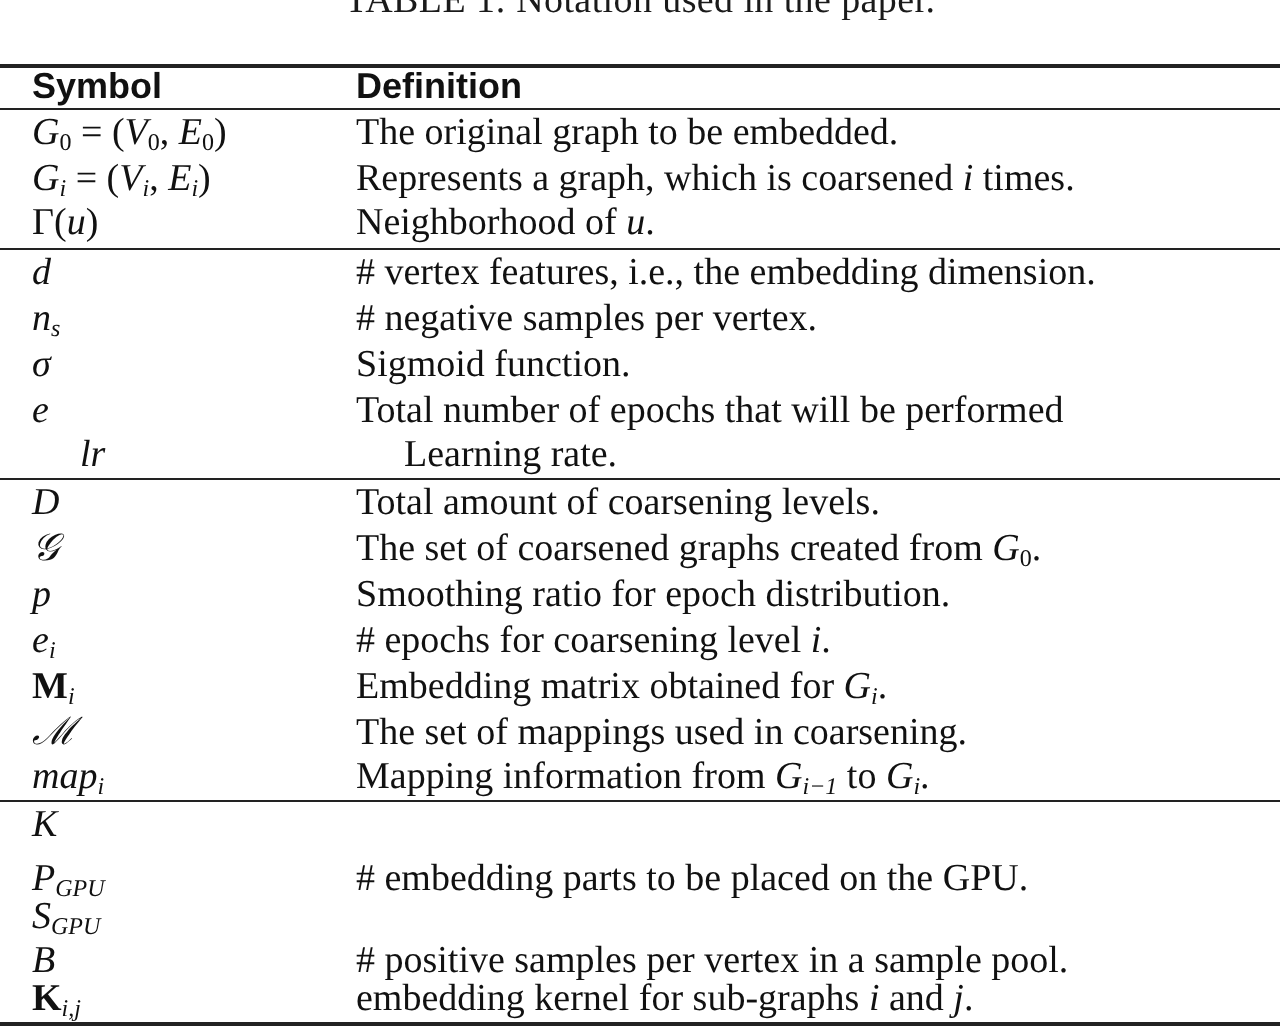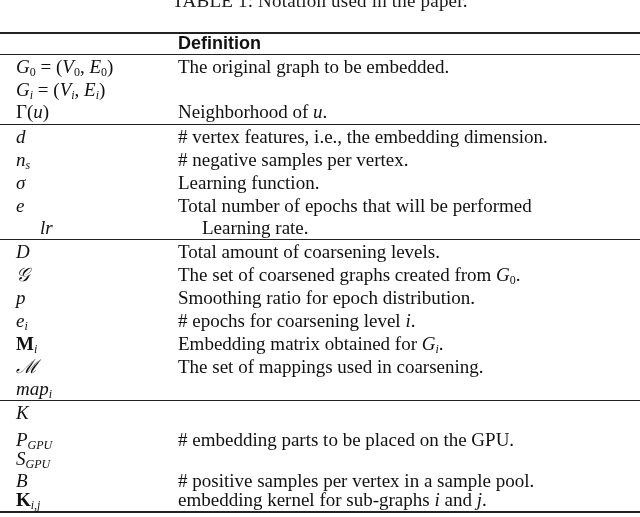--- a/index.html
+++ b/index.html
@@ -35,46 +35,48 @@
 <div class="caption">TABLE 1: Notation used in the paper.</div>
 
 <div class="rule thick" style="top:32px;"></div>
 <div class="rule thin" style="top:54px;"></div>
 <div class="rule thin" style="top:124px;"></div>
 <div class="rule thin" style="top:239px;"></div>
 <div class="rule thin" style="top:400px;"></div>
 <div class="rule thick" style="top:511px;"></div>
 
 <div class="row hdr" style="top:32px;">
+  <span class="sym">Symbol</span>
   <span class="def">Definition</span>
 </div>
 
 <div class="row" style="top:55px;">
   <span class="sym">G<sub class="up">0</sub> <span class="up">= (</span>V<sub class="up">0</sub><span class="up">, </span>E<sub class="up">0</sub><span class="up">)</span></span>
   <span class="def">The original graph to be embedded.</span>
 </div>
 <div class="row" style="top:78px;">
   <span class="sym">G<sub>i</sub> <span class="up">= (</span>V<sub>i</sub><span class="up">, </span>E<sub>i</sub><span class="up">)</span></span>
+  <span class="def">Represents a graph, which is coarsened <i>i</i> times.</span>
 </div>
 <div class="row" style="top:100px;">
   <span class="sym"><span class="up">Γ(</span>u<span class="up">)</span></span>
   <span class="def">Neighborhood of <i>u</i>.</span>
 </div>
 
 <div class="row" style="top:125px;">
   <span class="sym">d</span>
   <span class="def"># vertex features, i.e., the embedding dimension.</span>
 </div>
 <div class="row" style="top:148px;">
   <span class="sym">n<sub>s</sub></span>
   <span class="def"># negative samples per vertex.</span>
 </div>
 <div class="row" style="top:171px;">
   <span class="sym">σ</span>
-  <span class="def">Learning function.</span>
+  <span class="def">Sigmoid function.</span>
 </div>
 <div class="row" style="top:194px;">
   <span class="sym">e</span>
   <span class="def">Total number of epochs that will be performed</span>
 </div>
 <div class="row" style="top:216px;margin-left:24px;">
   <span class="sym">lr</span>
   <span class="def">Learning rate.</span>
 </div>
 
@@ -97,20 +99,21 @@
 <div class="row" style="top:332px;">
   <span class="sym"><span class="bold">M</span><sub>i</sub></span>
   <span class="def">Embedding matrix obtained for <i>G<sub>i</sub></i>.</span>
 </div>
 <div class="row" style="top:355px;">
   <span class="sym"><span class="cal">ℳ</span></span>
   <span class="def">The set of mappings used in coarsening.</span>
 </div>
 <div class="row" style="top:377px;">
   <span class="sym">map<sub>i</sub></span>
+  <span class="def">Mapping information from <i>G<sub>i−1</sub></i> to <i>G<sub>i</sub></i>.</span>
 </div>
 
 <div class="row" style="top:401px;">
   <span class="sym">K</span>
 </div>
 <div class="row" style="top:428px;">
   <span class="sym">P<sub>GPU</sub></span>
   <span class="def"># embedding parts to be placed on the GPU.</span>
 </div>
 <div class="row" style="top:447px;">

